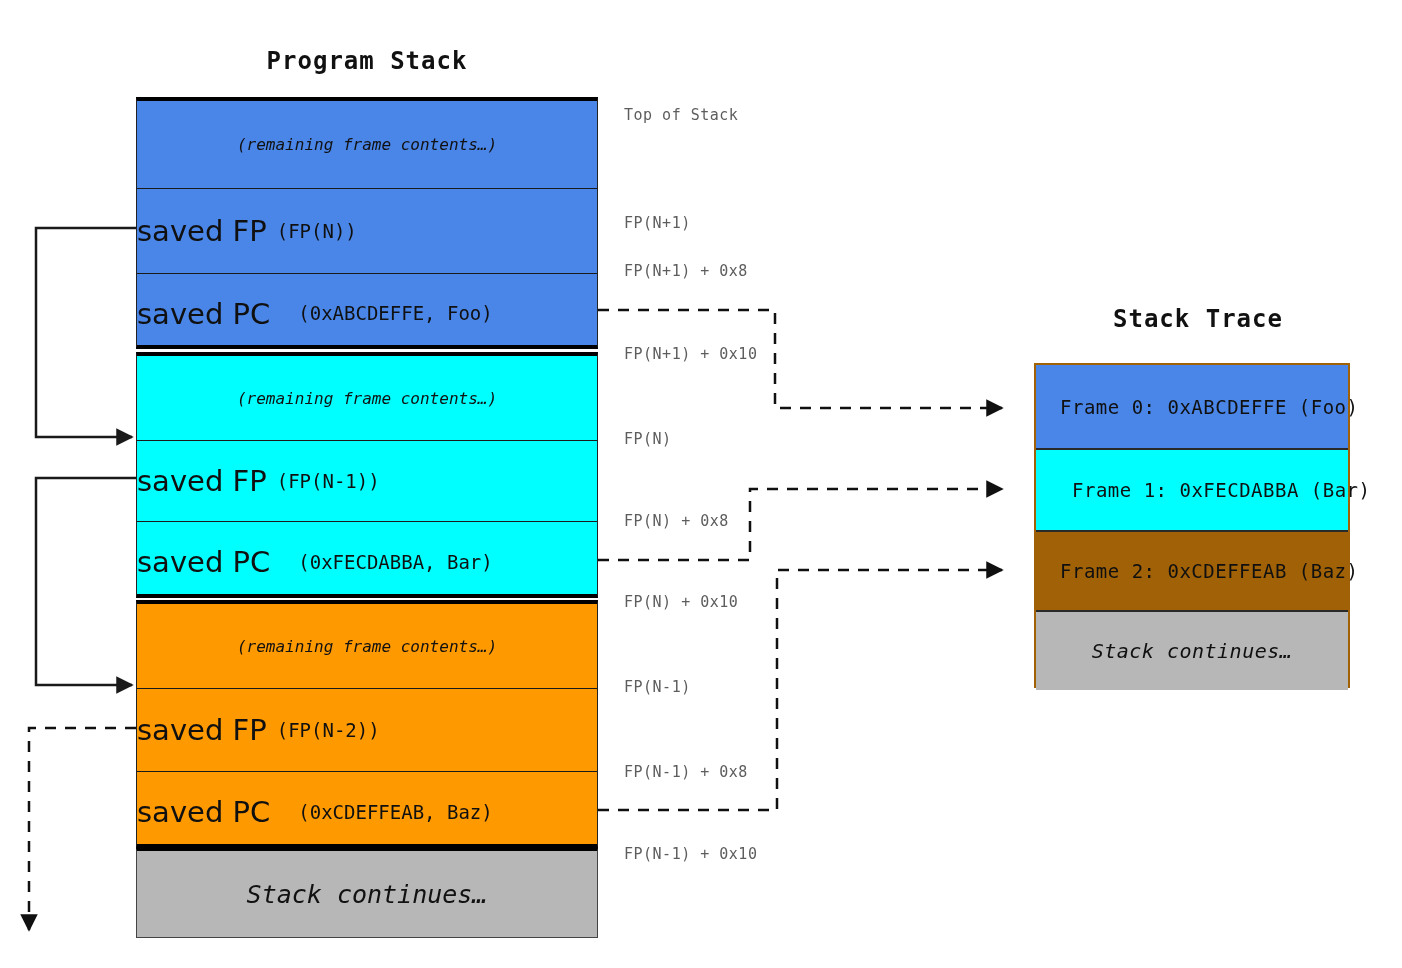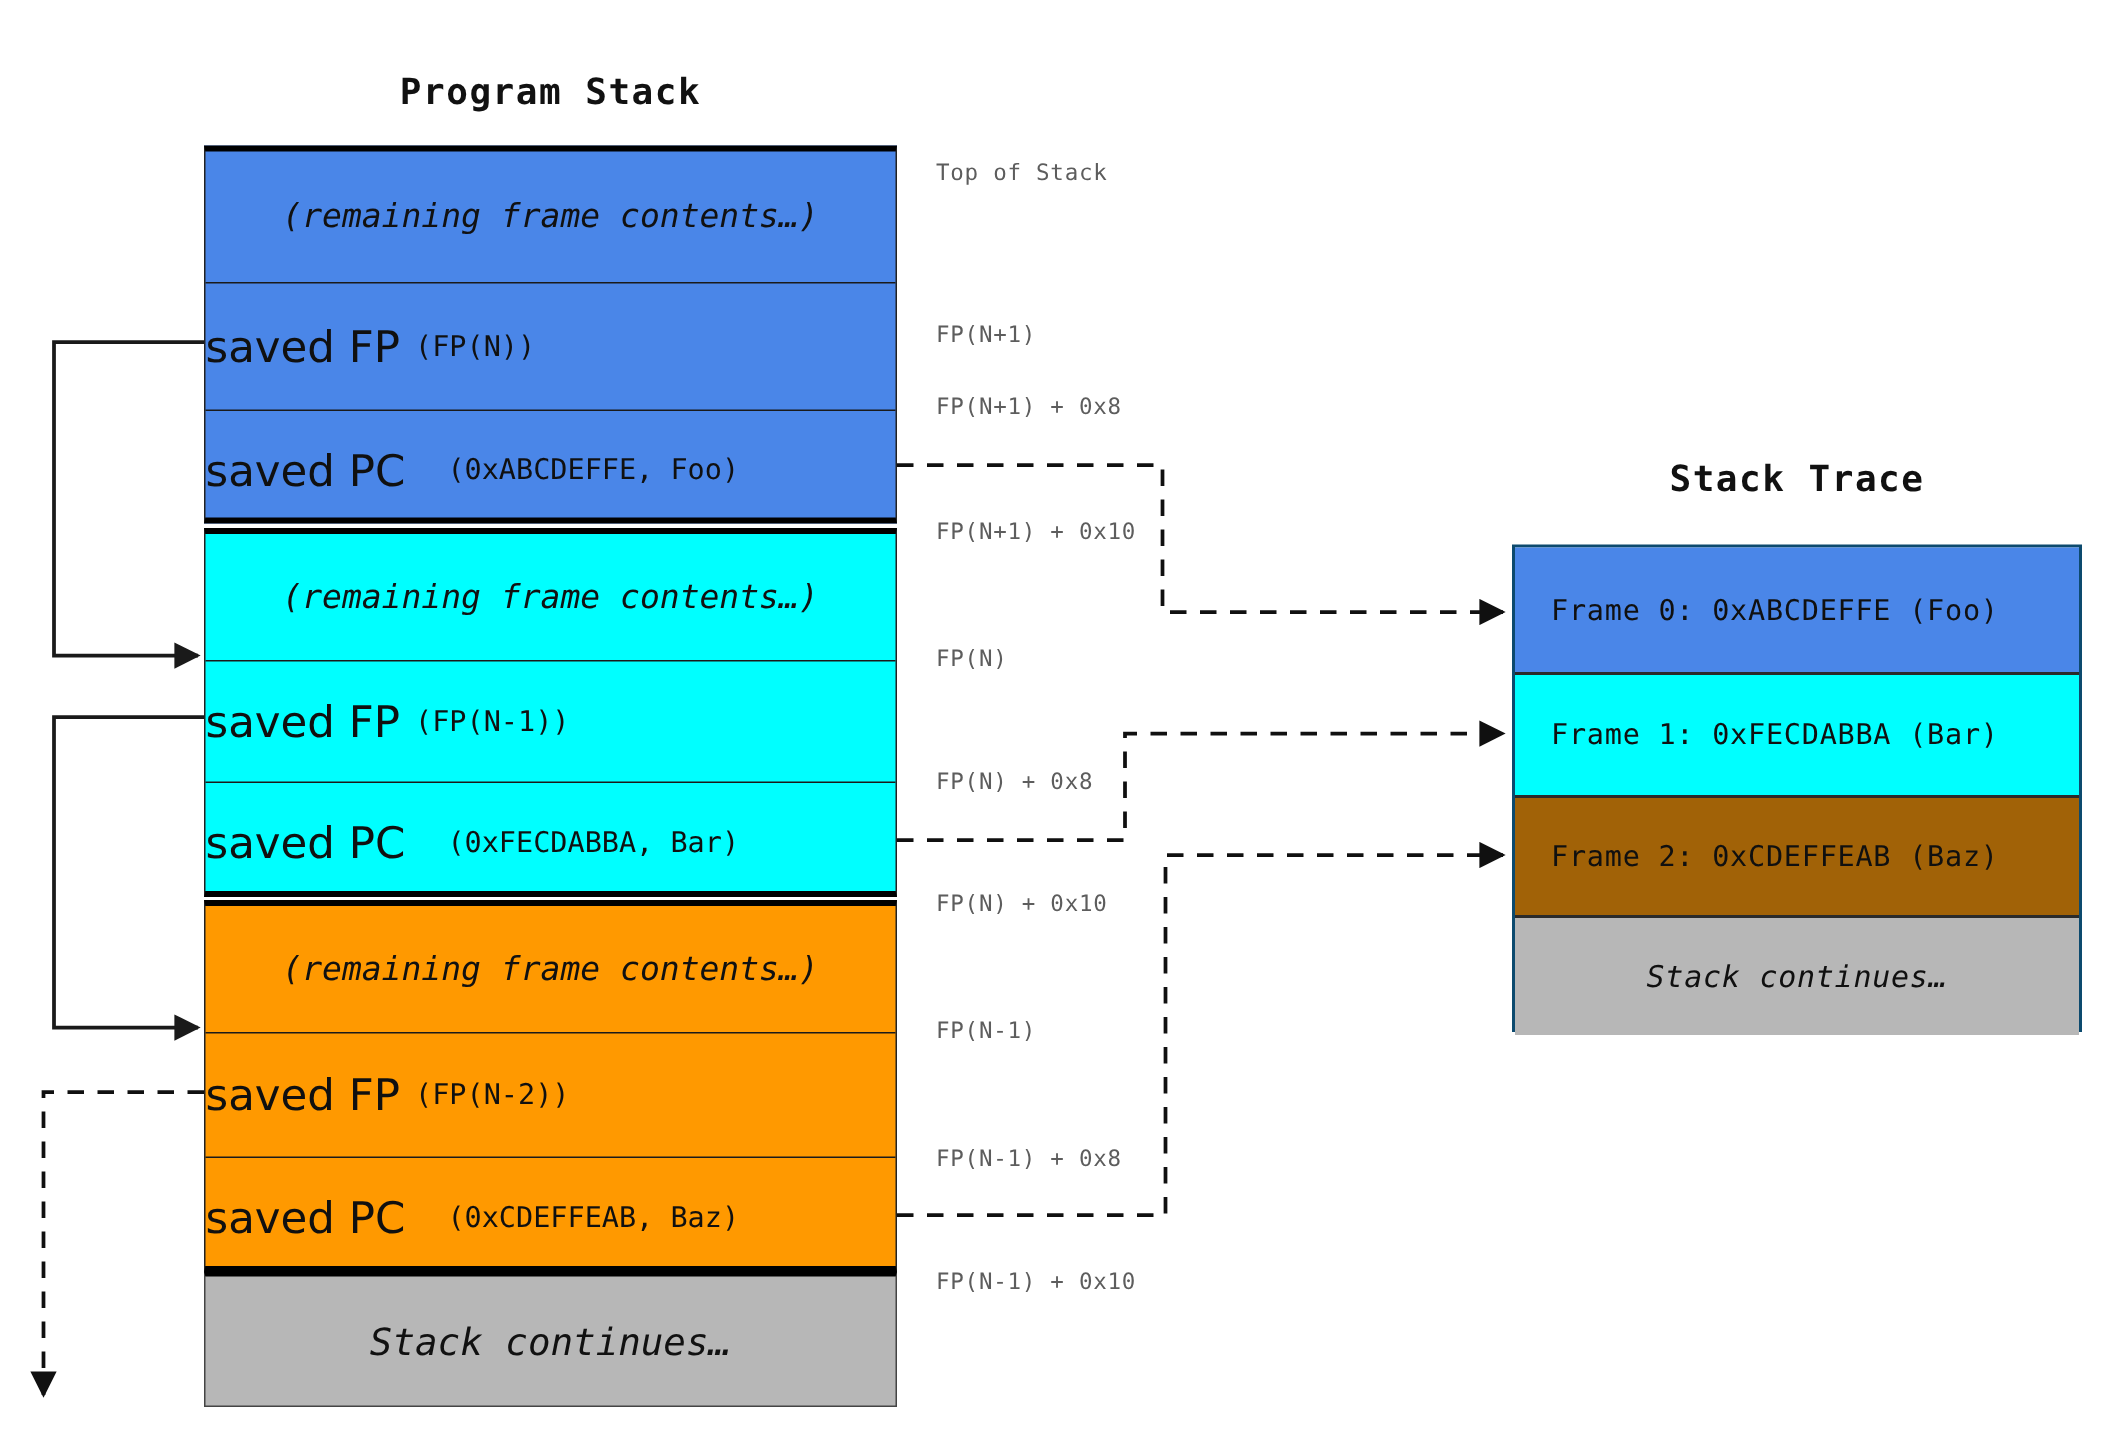--- a/index.html
+++ b/index.html
@@ -60,21 +60,21 @@
   }
   .ps-row.last { border-bottom: none; gap: 18px; }
   .ps-row.contents {
     justify-content: center;
   }
   .ps-row.slot {
   }
   .row-contents-text {
     font-family: "DejaVu Sans Mono", "Liberation Mono", monospace;
     font-style: italic;
-    font-size: 22px;
+    font-size: 16px;
     color: #111111;
     white-space: nowrap;
   }
   .slot-main {
     font-family: "DejaVu Sans", "Liberation Sans", sans-serif;
     font-size: 29px;
     color: #101010;
     white-space: nowrap;
   }
   .slot-detail {
@@ -112,26 +112,26 @@
     font-family: "DejaVu Sans Mono", "Liberation Mono", monospace;
     font-size: 15px;
     color: #5d5d5d;
     white-space: nowrap;
     letter-spacing: 0.5px;
   }
 
   
   #stack-trace {
     position: absolute;
-    left: 1008px;
+    left: 1034px;
     top: 363px;
-    width: 380px;
+    width: 316px;
     height: 325px;
     box-sizing: border-box;
-    border: 2px solid #0c4a6e;
+    border: 2px solid #a16207;
   }
   .st-row {
     box-sizing: border-box;
     height: 81px;
     display: flex;
     align-items: center;
     border-bottom: 2px solid #2a2a2a;
   }
   .st-row.last { border-bottom: none; justify-content: center; }
   .st-text {
@@ -222,21 +222,21 @@
       <div class="addr-label" style="top: 593px;">FP(N) + 0x10</div>
       <div class="addr-label" style="top: 678px;">FP(N-1)</div>
       <div class="addr-label" style="top: 763px;">FP(N-1) + 0x8</div>
       <div class="addr-label" style="top: 845px;">FP(N-1) + 0x10</div>
     </div>
 
   <div id="stack-trace">
       <div class="st-row" style="height: 85px; background: rgb(74, 134, 232);">
         <span class="st-text">Frame 0: 0xABCDEFFE (Foo)</span>
       </div>
-      <div class="st-row" style="height: 82px; background: rgb(0, 255, 255);">
+      <div class="st-row" style="height: 82px; background: rgb(0, 255, 255); padding-left: 12px;">
         <span class="st-text">Frame 1: 0xFECDABBA (Bar)</span>
       </div>
       <div class="st-row" style="height: 80px; background: #a16207;">
         <span class="st-text">Frame 2: 0xCDEFFEAB (Baz)</span>
       </div>
       <div class="st-row last" style="height: 78px; background: rgb(183, 183, 183);">
         <span class="st-text tail">Stack continues…</span>
       </div>
     </div>
 

